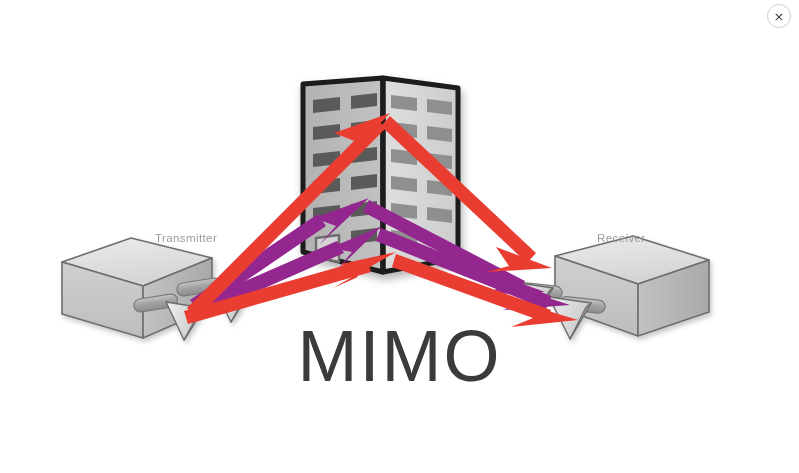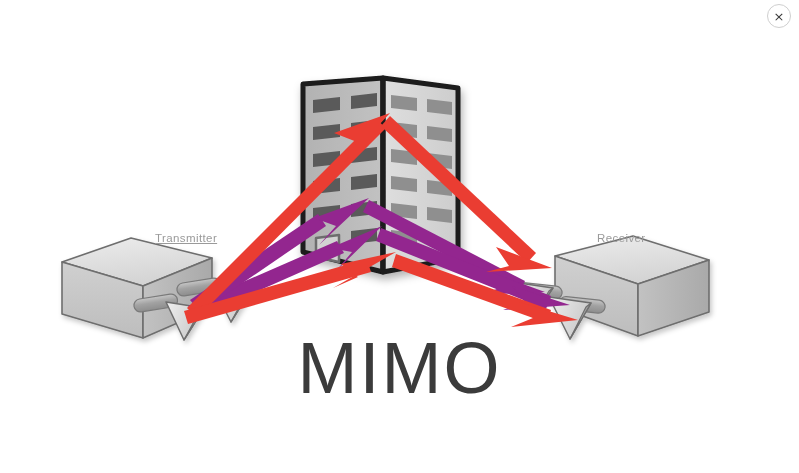--- a/index.html
+++ b/index.html
@@ -50,27 +50,27 @@
   
   .dev-label {
     position: absolute;
     font-size: 11.5px;
     color: #9a9a9a;
     letter-spacing: .4px;
     white-space: nowrap;
     z-index: 30;
     font-family: "Liberation Sans", sans-serif;
   }
-  #label-tx { left: 155px; top: 232px; text-decoration: underline; }
+  #label-tx { left: 155px; top: 232px; }
   #label-rx { left: 558px; top: 232px; margin-left: 39px; }
   
   #title {
     position: absolute;
     left: 0;
-    top: 332px;
+    top: 320px;
     width: 799px;
     text-align: center;
     font-size: 72px;
     line-height: 1;
     color: #3b3b3b;
     letter-spacing: 2px;
     font-weight: 300;
     font-family: "Liberation Sans", sans-serif;
     z-index: 25;
   }

